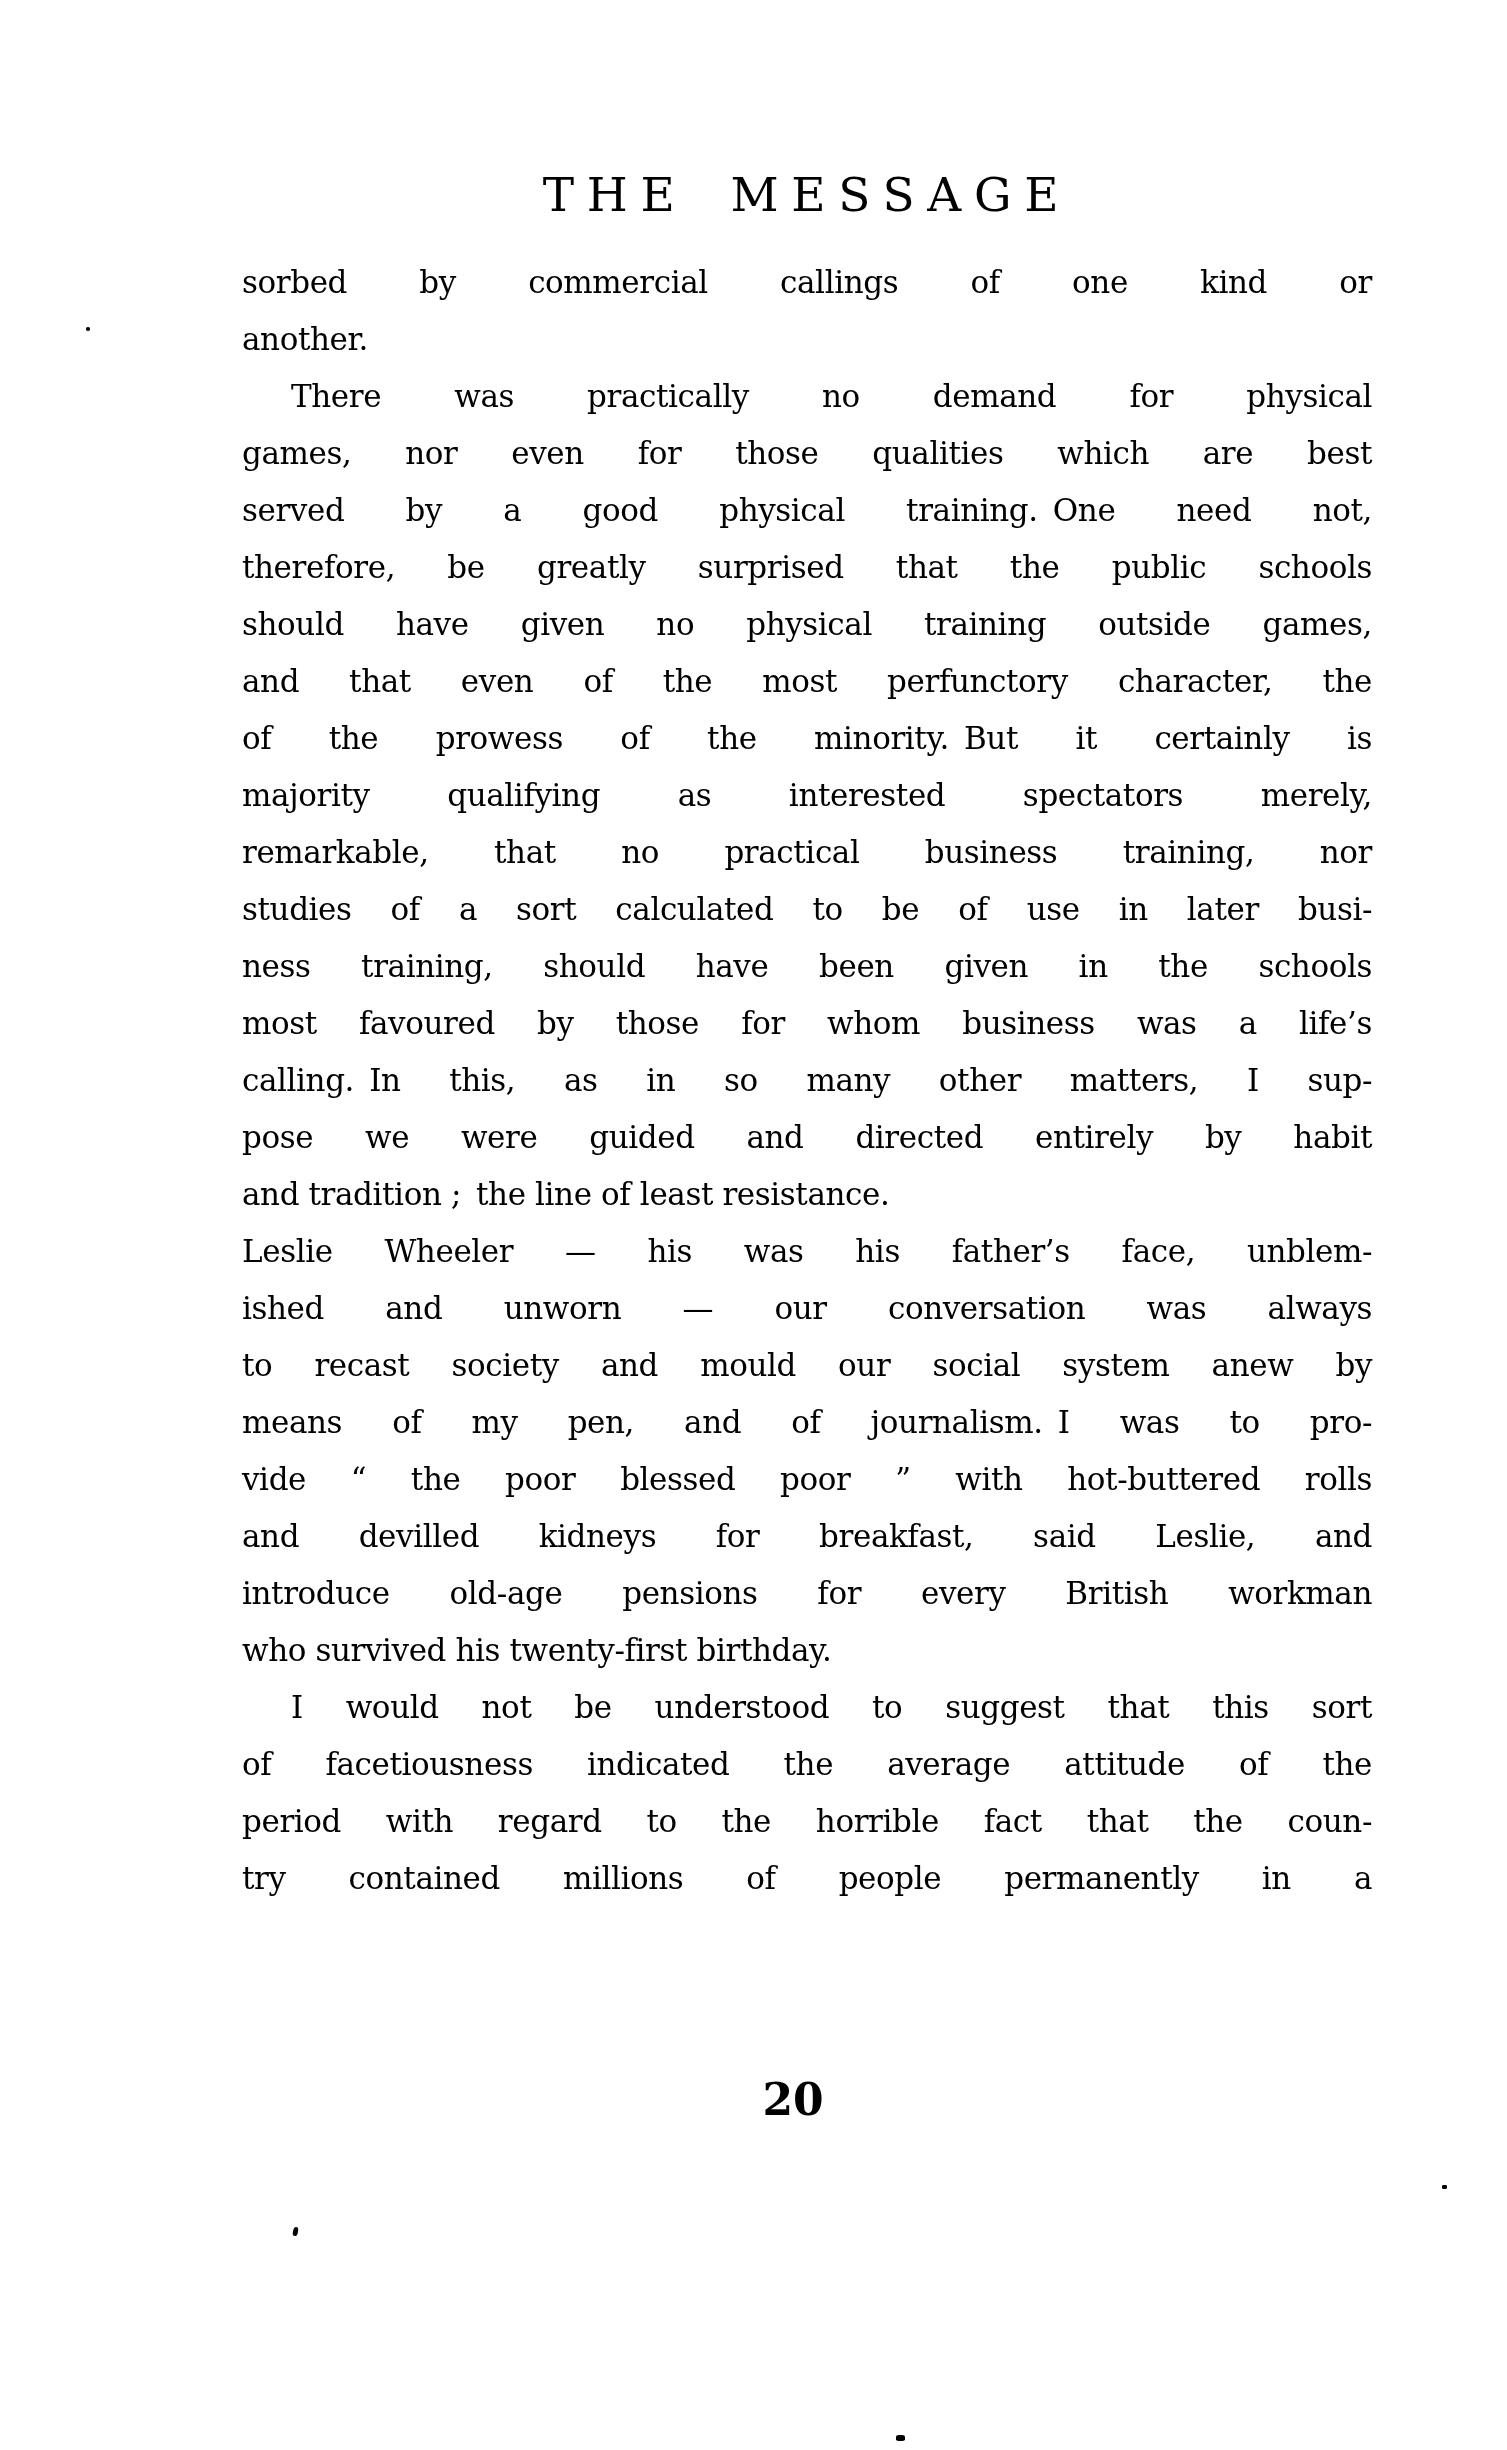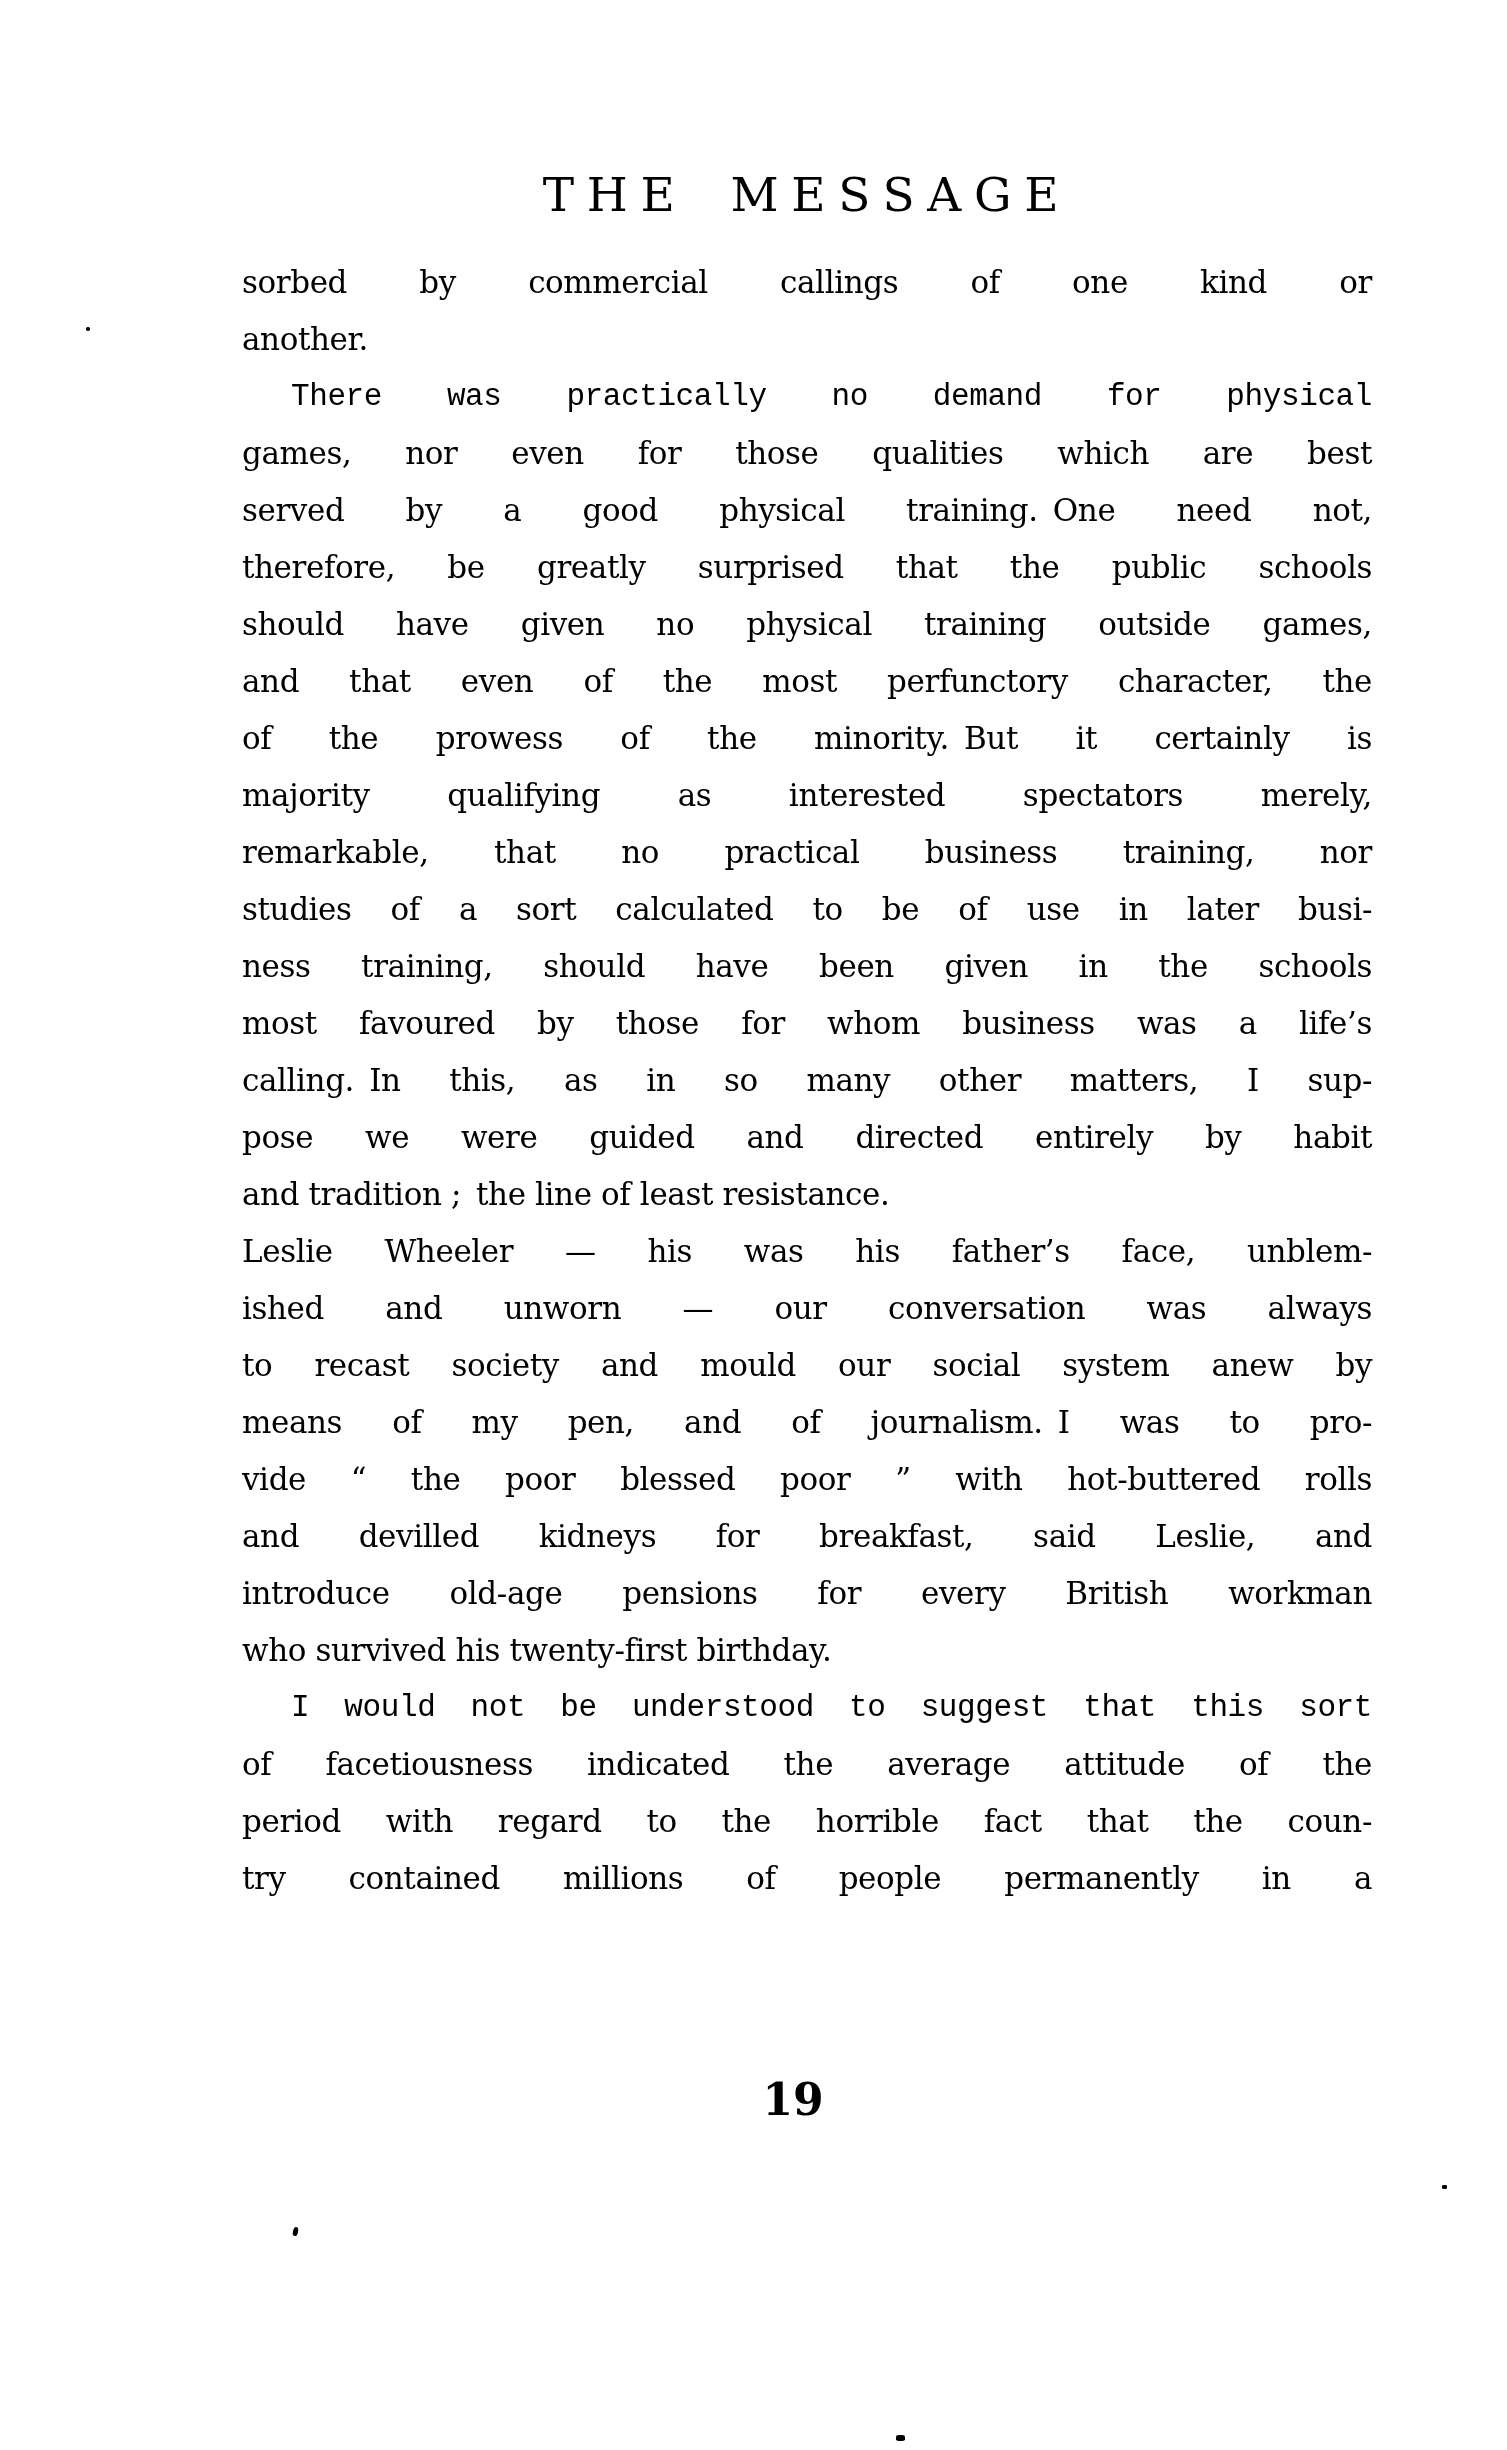--- a/index.html
+++ b/index.html
@@ -44,21 +44,20 @@
     height: 57px;
     text-align: justify;
     text-align-last: justify;
     text-justify: inter-word;
   }
   .ln.end {
     text-align-last: left;
   }
   .ln.indent {
     text-indent: 49px;
-    font-family: Liberation Mono, monospace;
   }
   .pagenum {
     position: absolute;
     left: 242px;
     top: 2074px;
     width: 1102px;
     text-align: center;
     font-size: 44px;
     font-weight: bold;
     line-height: 51px;
@@ -104,21 +103,21 @@
     <div class="ln">vide “ the poor blessed poor ” with hot-buttered rolls</div>
     <div class="ln">and devilled kidneys for breakfast, said Leslie, and</div>
     <div class="ln">introduce old-age pensions for every British workman</div>
     <div class="ln end">who survived his twenty-first birthday.</div>
     <div class="ln indent">I would not be understood to suggest that this sort</div>
     <div class="ln">of facetiousness indicated the average attitude of the</div>
     <div class="ln">period with regard to the horrible fact that the coun-</div>
     <div class="ln">try contained millions of people permanently in a</div>
   </div>
 
-  <div class="pagenum">19</div>
+  <div class="pagenum">20</div>
 
   <div class="speck s1"></div>
   <div class="speck s2"></div>
   <div class="speck s3"></div>
   <div class="speck s4"></div>
 
 </div>
 
 
 </body></html>

